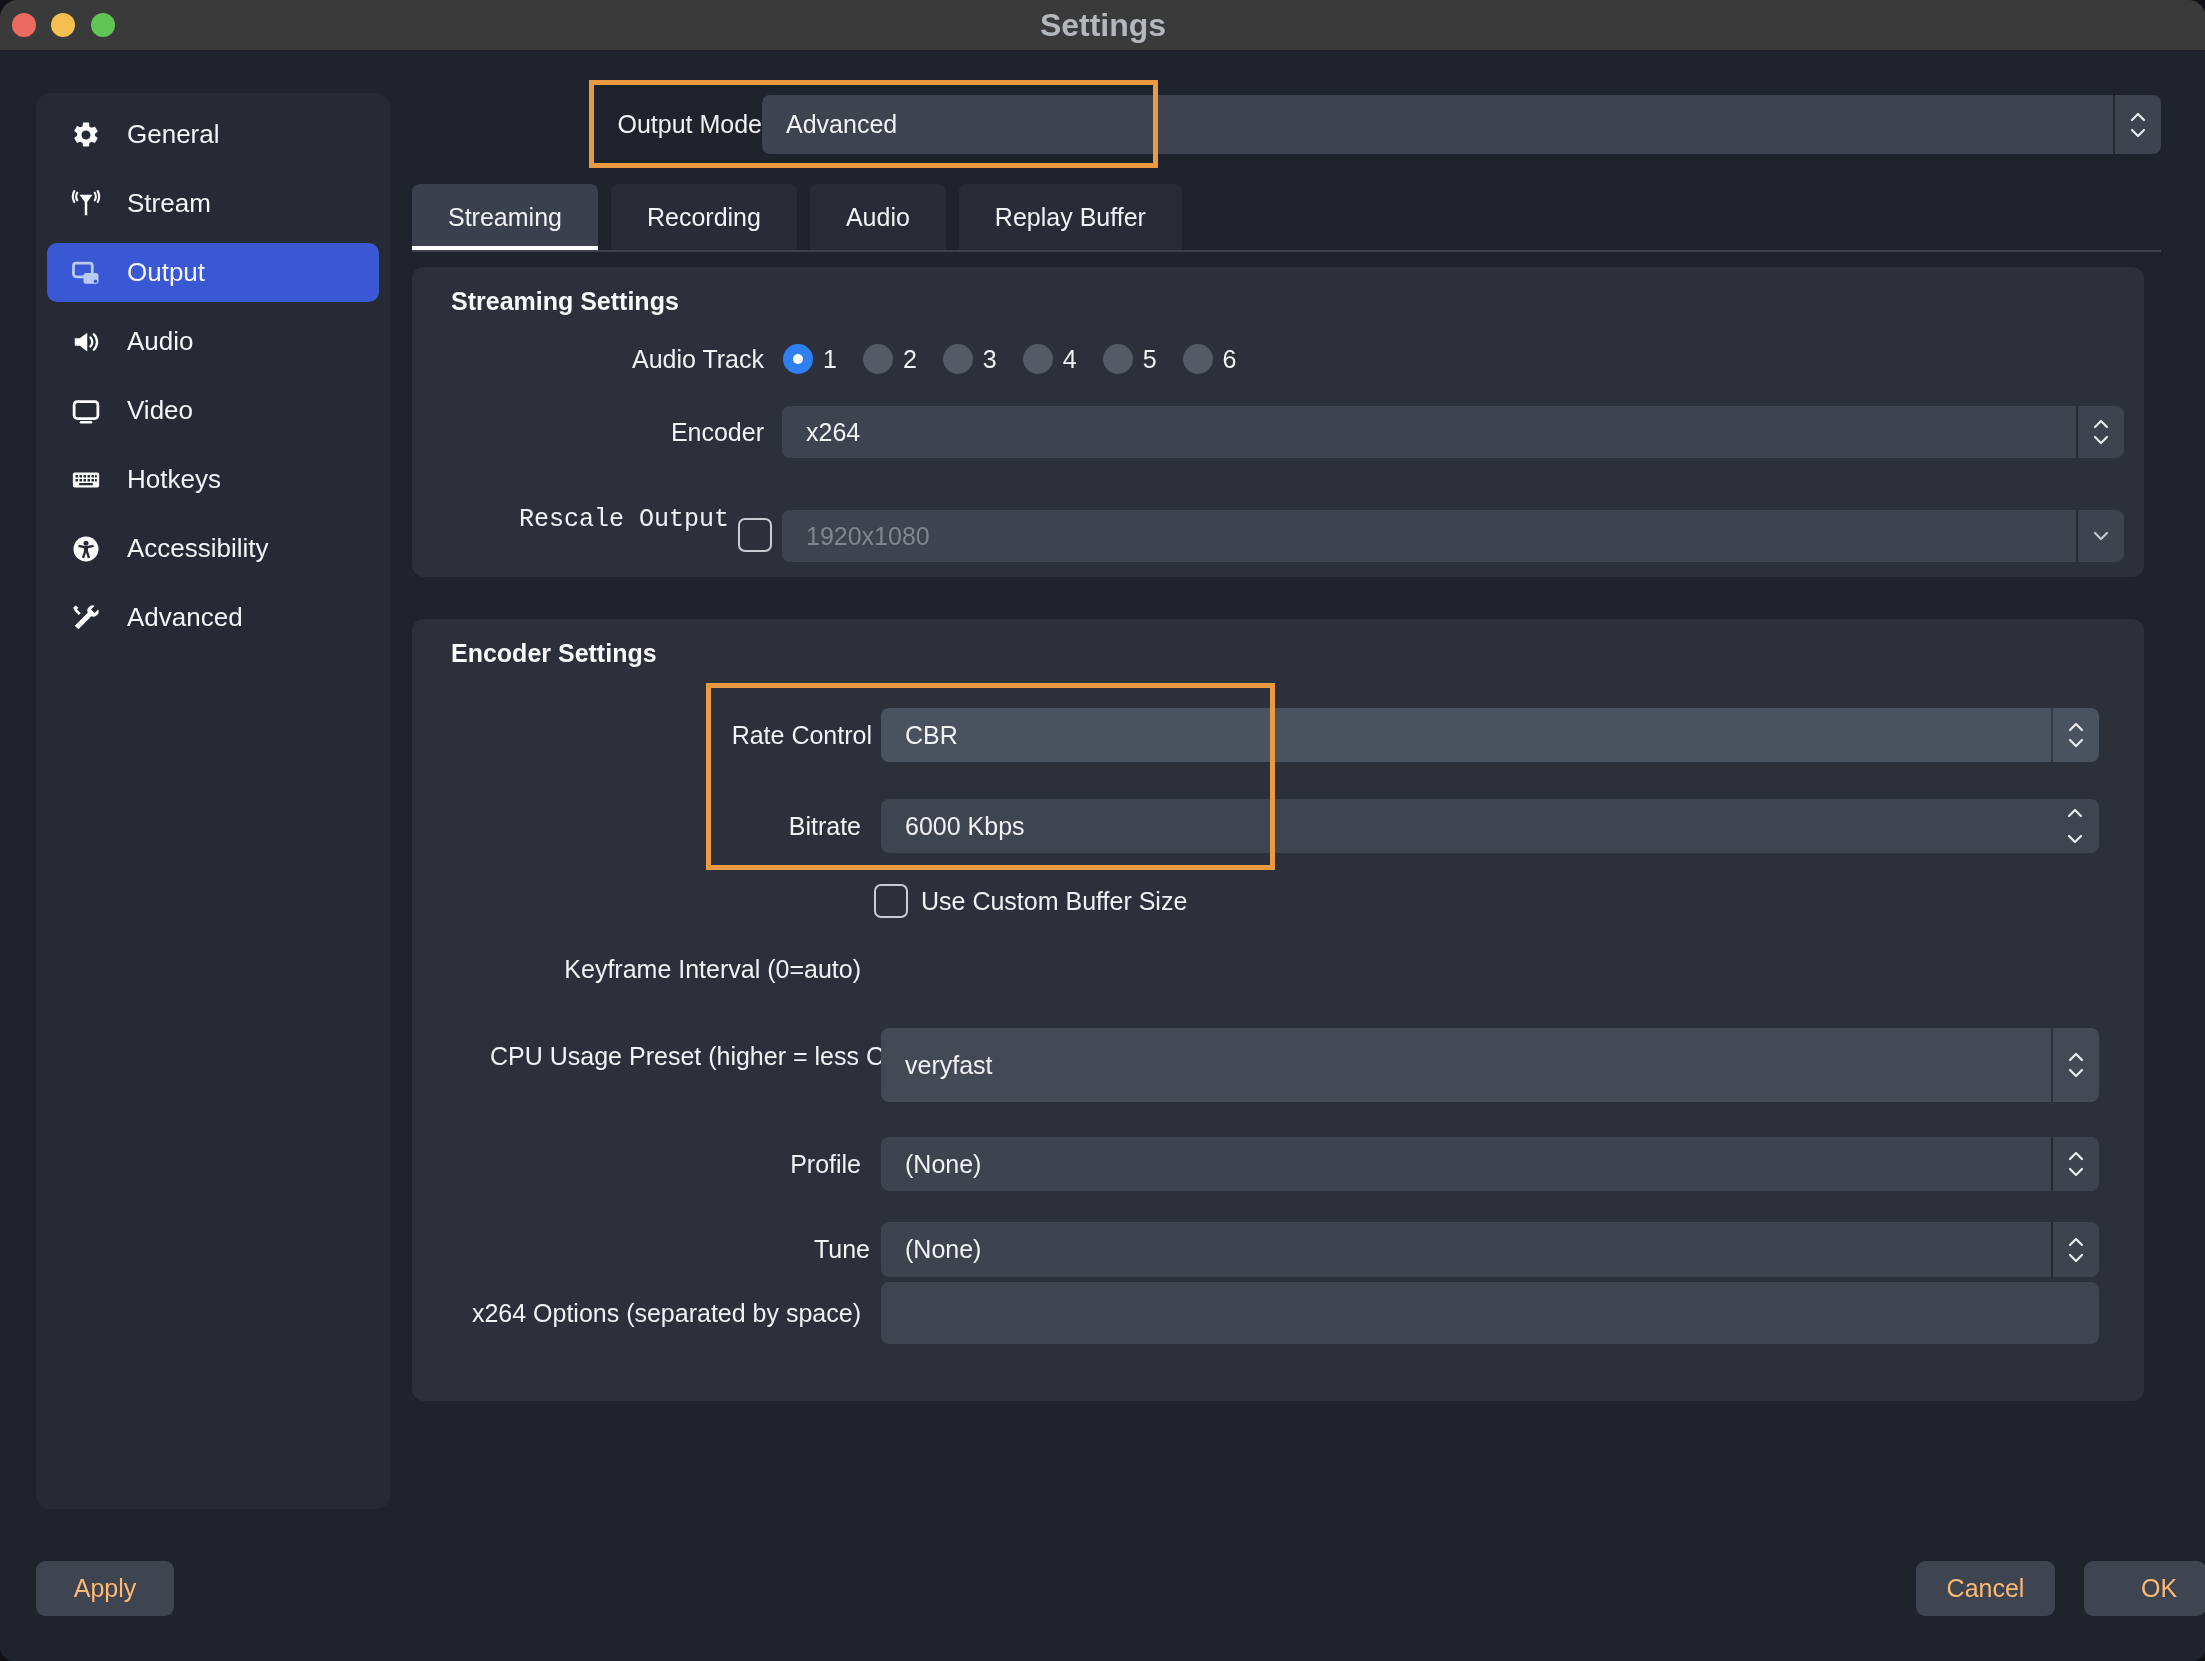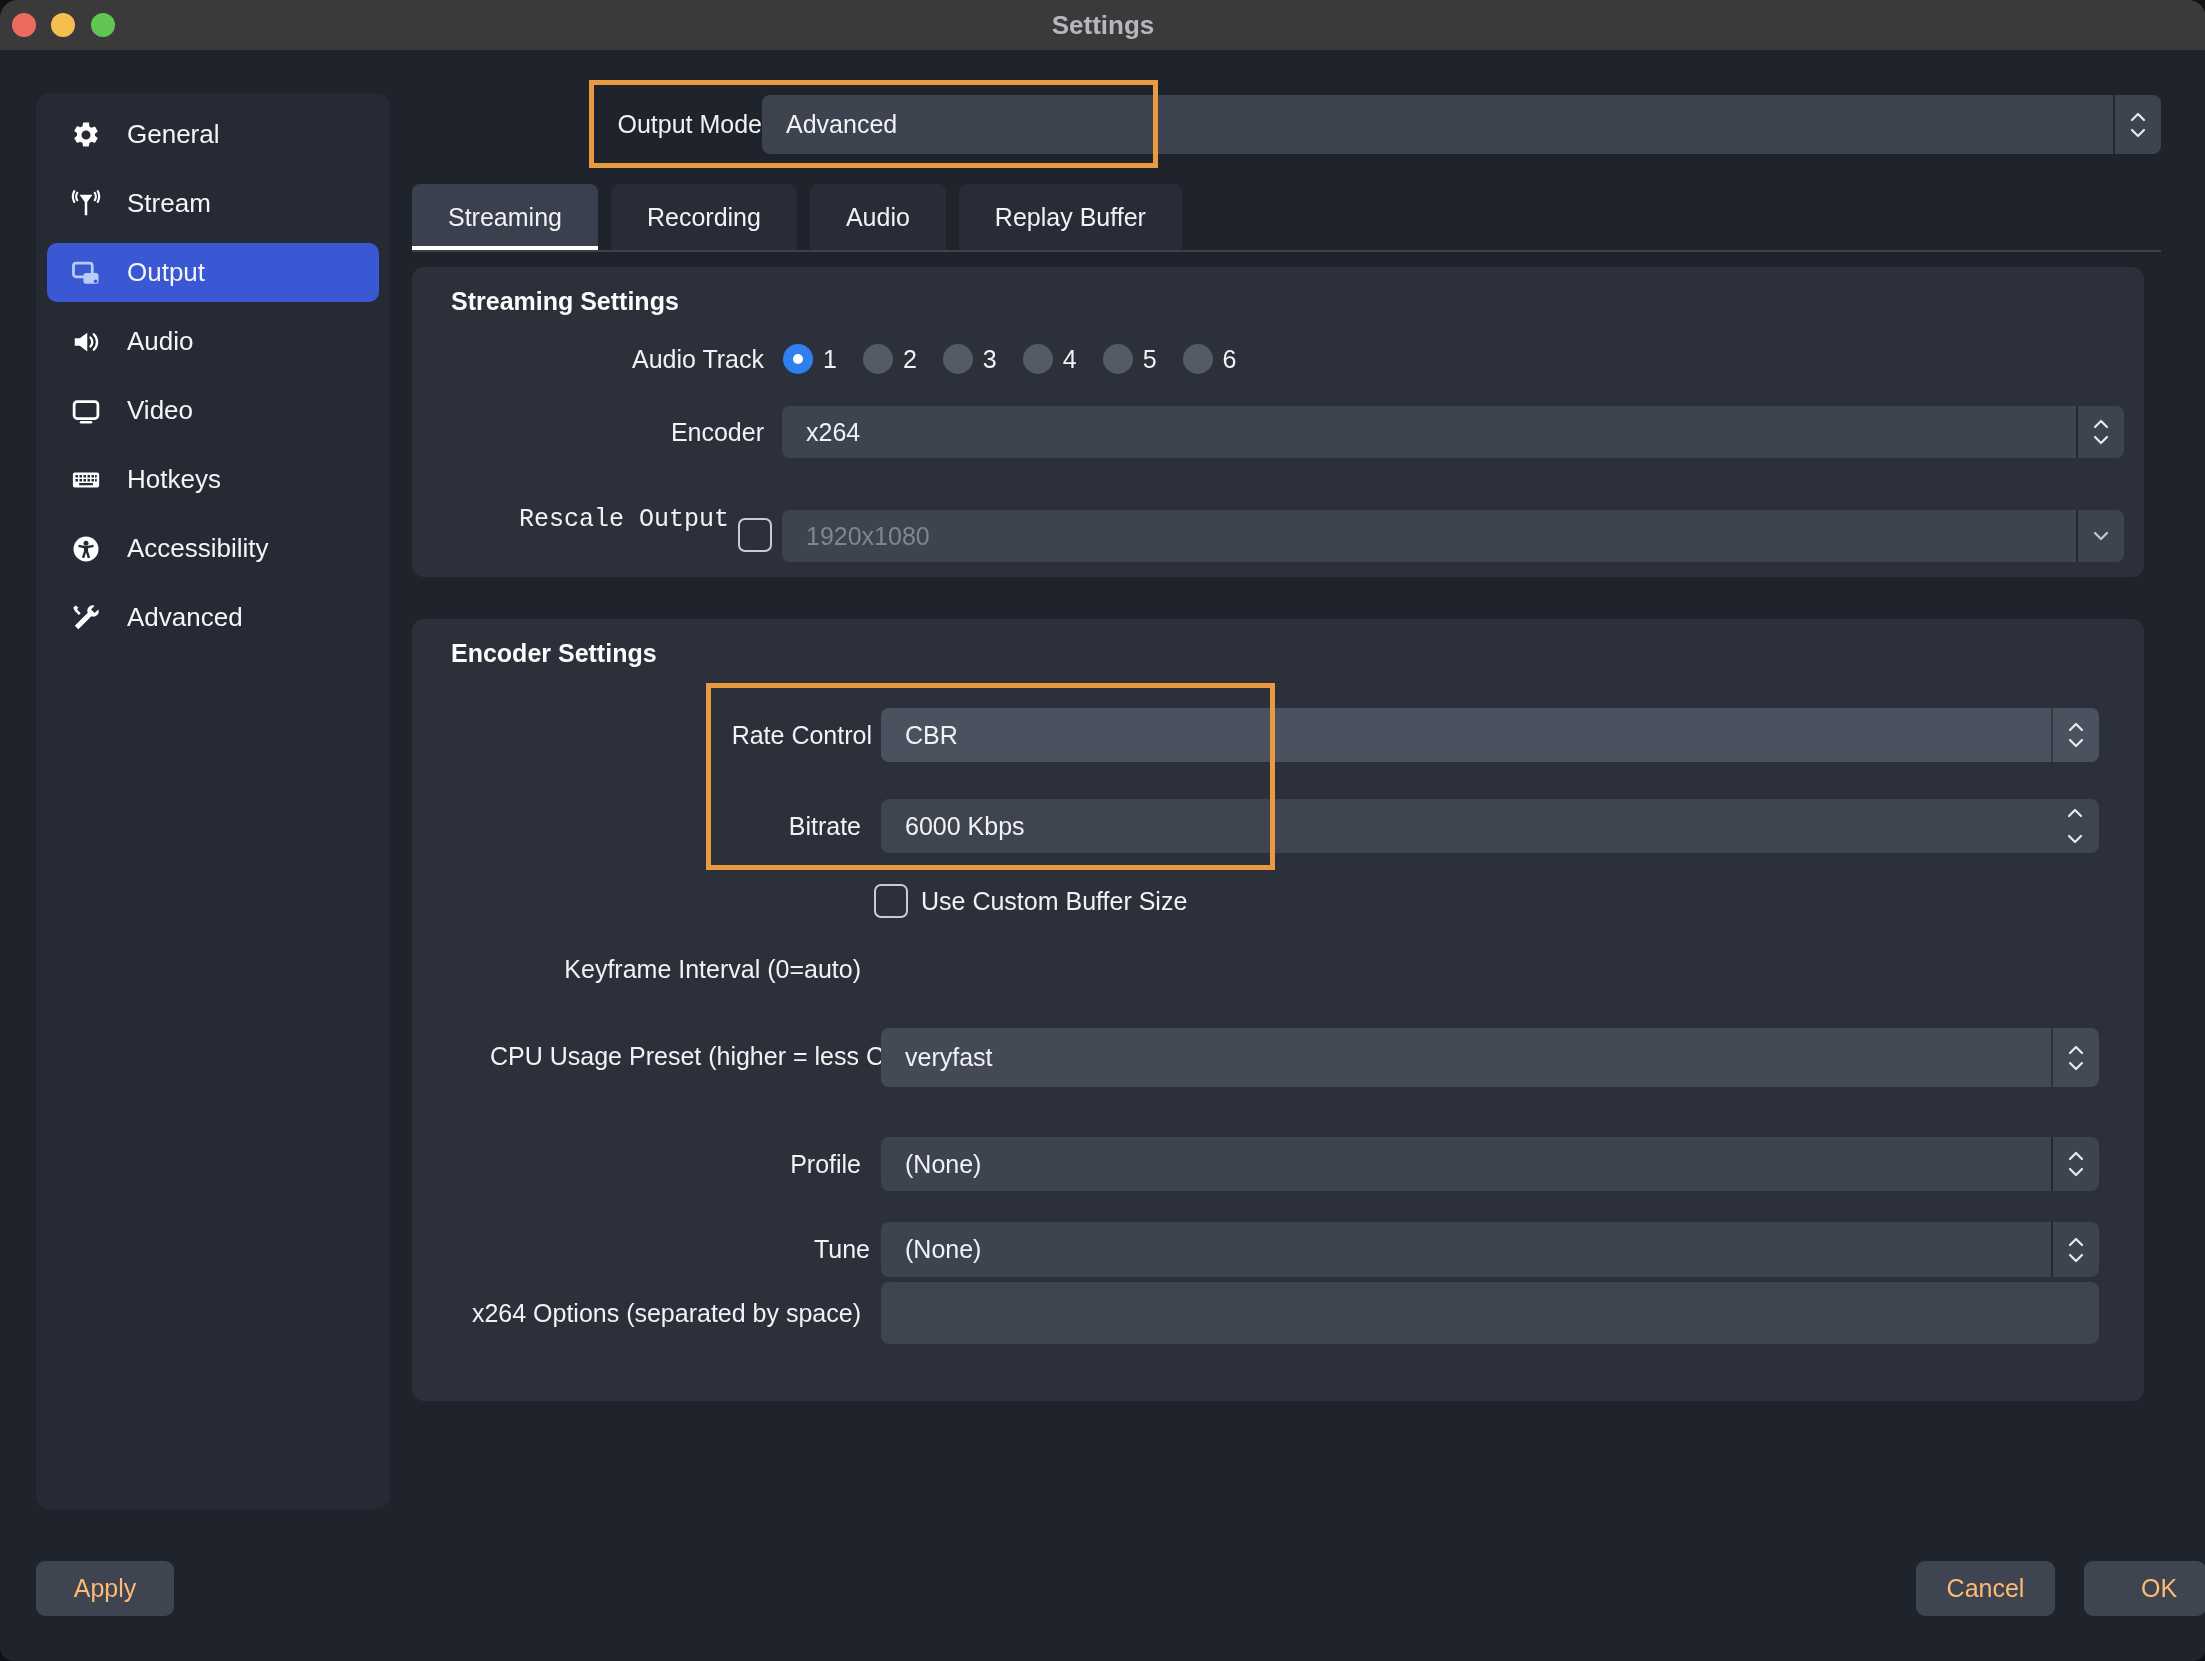--- a/index.html
+++ b/index.html
@@ -6,21 +6,21 @@
   .screen{position:relative;width:2206px;height:1661px;background:#1f232c;overflow:hidden;
           border-radius:18px 18px 14px 14px;font-family:"Liberation Sans","DejaVu Sans",sans-serif;
           color:#f1f2f4;-webkit-font-smoothing:antialiased;}
   
   .titlebar{position:absolute;left:0;top:0;right:0;height:50px;background:#3a3a3b;}
   .light{position:absolute;top:13px;width:24px;height:24px;border-radius:50%;}
   .light.red{left:12px;background:#ed6a5e;}
   .light.yellow{left:51px;background:#f5bf4f;}
   .light.green{left:91px;background:#61c554;}
   .title{position:absolute;left:0;right:0;top:0;height:50px;line-height:50px;text-align:center;
-         font-size:26px;font-weight:bold;color:#b4b7bc;}
+         font-size:32px;font-weight:bold;color:#b4b7bc;}
   
   .sidebar{position:absolute;left:36px;top:93px;width:354px;height:1416px;background:#252a35;border-radius:14px;}
   .nav{padding-top:12px;}
   .nav-item{height:59px;margin:0 11px 10px 11px;border-radius:10px;display:flex;align-items:center;
             padding-left:22px;gap:24px;font-size:26px;color:#f4f5f7;cursor:default;}
   .nav-item.active{background:#3a57d4;align-items:center;}
   .nav-icon{width:34px;height:34px;display:flex;align-items:center;justify-content:center;flex:none;}
   .nav-icon svg{width:30px;height:30px;}
   
   .flabel{position:absolute;font-size:25px;color:#f1f2f4;text-align:right;white-space:nowrap;}
@@ -283,21 +283,21 @@
           </svg>
       </span>
     </div>
 
     <div class="checkbox" style="left:462px;top:265px;"></div>
     <div class="flabel" style="left:509px;top:265px;line-height:34px;text-align:left;">Use Custom Buffer Size</div>
 
     <div class="flabel" style="left:0;top:322px;width:449px;line-height:57px;">Keyframe Interval (0=auto)</div>
 
     <div class="flabel" style="left:0;top:409px;width:515px;line-height:57px;">CPU Usage Preset (higher = less CPU)</div>
-    <div class="sel" style="left:469px;top:409px;width:1218px;height:59px;background:#434955;">
+    <div class="sel" style="left:469px;top:409px;width:1218px;height:74px;background:#434955;">
       <span class="val">veryfast</span>
       <span class="stepcell" style="border-left-color:#2c313b;">
         <svg width="16" height="10" viewBox="0 0 16 10">
             <path d="M2 8 8 2l6 6" fill="none" stroke="#e8eaed" stroke-width="2.2" stroke-linecap="round" stroke-linejoin="round"></path>
           </svg>
         <svg width="16" height="10" viewBox="0 0 16 10">
             <path d="M2 2l6 6 6-6" fill="none" stroke="#e8eaed" stroke-width="2.2" stroke-linecap="round" stroke-linejoin="round"></path>
           </svg>
       </span>
     </div>

